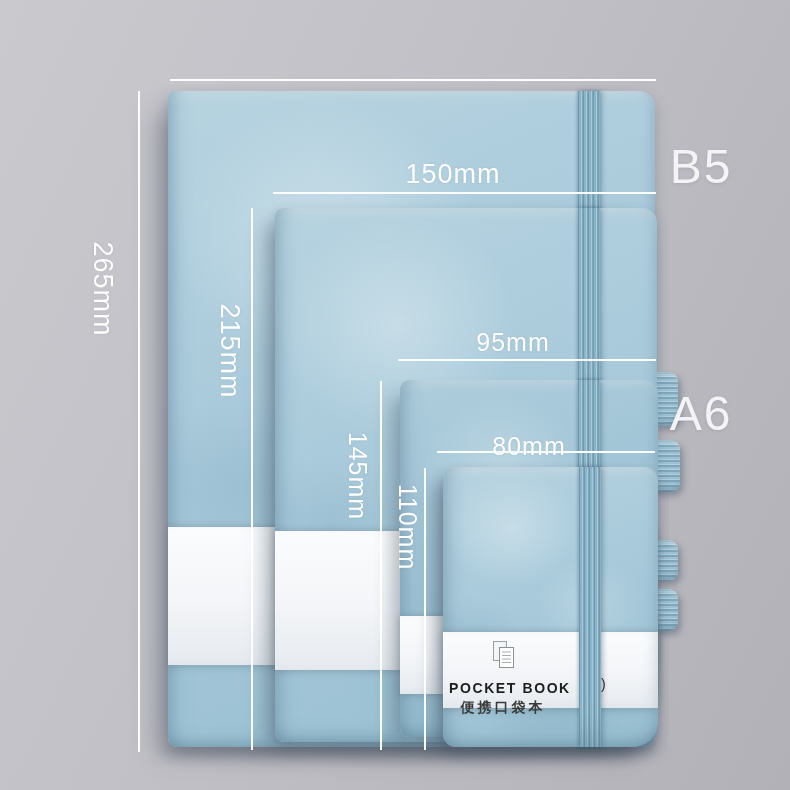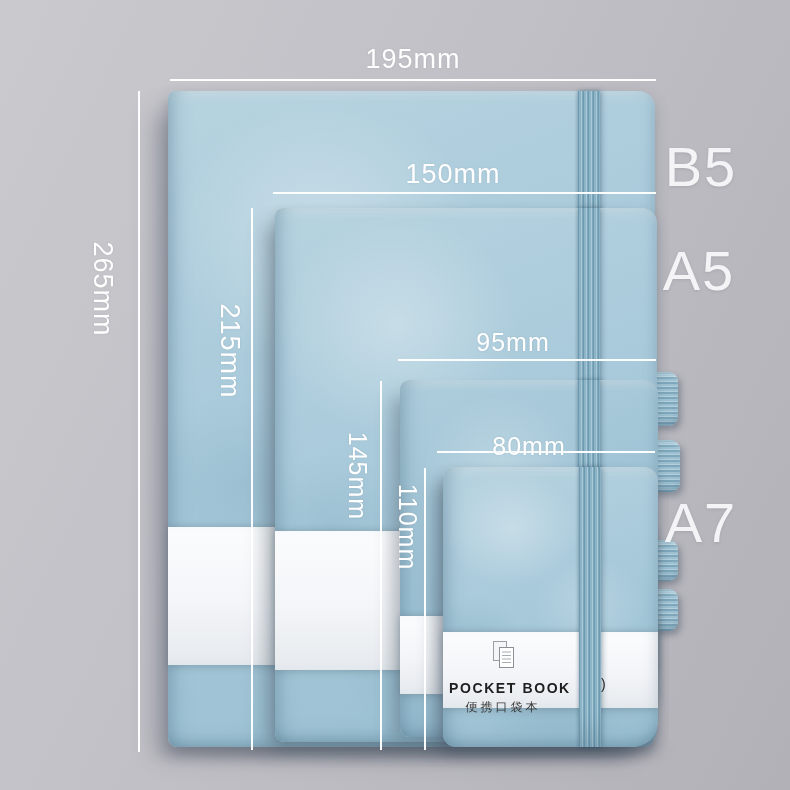--- a/index.html
+++ b/index.html
@@ -71,29 +71,29 @@
   
   .dim-line{position:absolute;background:rgba(255,255,255,.96);}
   .dim-label{
     position:absolute;color:#ffffff;font-size:27px;font-weight:400;
     letter-spacing:1px;white-space:nowrap;transform:translate(-50%,-50%);
     text-shadow:0 0 2px rgba(120,130,140,.25);
   }
   .dim-label.small{font-size:25px;}
   .dim-label.vert{transform:translate(-50%,-50%) rotate(90deg);}
   .size-label{
-    position:absolute;color:#f4f4f7;font-size:56px;font-weight:400;
+    position:absolute;color:#f4f4f7;font-size:48px;font-weight:400;
     letter-spacing:2px;transform:translate(-50%,-50%);white-space:nowrap;
     text-shadow:0 1px 3px rgba(110,115,125,.25);
   }
   
   .band-content{position:absolute;left:6px;top:8px;width:108px;text-align:center;}
   .pages-icon{display:inline-block;width:26px;height:30px;}
   .brand-title{margin-top:6px;font-size:14px;font-weight:700;letter-spacing:1.6px;color:#1e1e1e;white-space:nowrap;}
-  .brand-subtitle{margin-top:3px;font-size:12px;letter-spacing:3px;color:#3a3a3a;white-space:nowrap;}
+  .brand-subtitle{margin-top:3px;font-size:14px;letter-spacing:3px;color:#3a3a3a;white-space:nowrap;font-weight:bold;}
   .partial-text{position:absolute;left:158px;top:44px;font-size:14px;color:#222;}
 </style>
 </head>
 <body>
 
 <div class="stage">
 
   <div class="stack-shadow"></div>
 
   <div class="notebook nb-b5">
@@ -141,27 +141,25 @@
 
   <div class="dim-line" style="left:170px;top:79px;width:486px;height:2px;"></div>
   <div class="dim-line" style="left:273px;top:192px;width:383px;height:2px;"></div>
   <div class="dim-line" style="left:398px;top:359px;width:258px;height:2px;"></div>
   <div class="dim-line" style="left:437px;top:451px;width:218px;height:2px;"></div>
   <div class="dim-line" style="left:138px;top:91px;width:2px;height:661px;"></div>
   <div class="dim-line" style="left:251px;top:208px;width:2px;height:542px;"></div>
   <div class="dim-line" style="left:380px;top:381px;width:2px;height:369px;"></div>
   <div class="dim-line" style="left:424px;top:468px;width:2px;height:282px;"></div>
 
-  <div class="dim-label" style="left:413px;top:59px;">195mm</div>
   <div class="dim-label" style="left:453px;top:174px;text-align:right;">150mm</div>
   <div class="dim-label small" style="left:513px;top:342px;text-align:center;">95mm</div>
   <div class="dim-label small" style="left:529px;top:434px;margin-top:12px;">80mm</div>
 
   <div class="dim-label vert" style="left:102px;top:289px;">265mm</div>
   <div class="dim-label vert" style="left:229px;top:351px;">215mm</div>
   <div class="dim-label vert small" style="left:357px;top:476px;">145mm</div>
   <div class="dim-label vert small" style="left:407px;top:527px;">110mm</div>
 
   <div class="size-label" style="left:701px;top:166px;">B5</div>
-  <div class="size-label" style="left:699px;top:270px;">A5</div>
-  <div class="size-label" style="left:701px;top:522px;">A7</div>
+  <div class="size-label" style="left:701px;top:413px;">A6</div>
 
 </div>
 
 </body></html>

